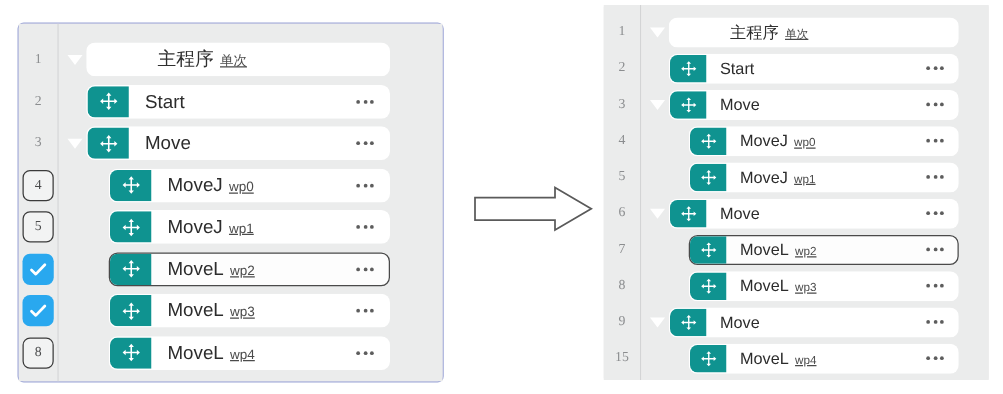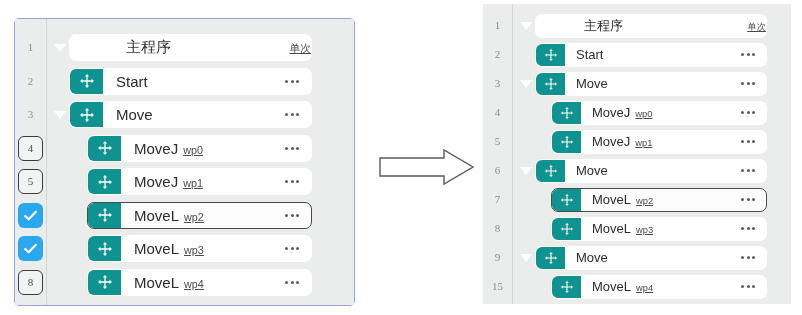--- a/index.html
+++ b/index.html
@@ -180,21 +180,21 @@
 
   .node-sub {
     color: #4b4b4b;
     font-size: 0.72em;
     text-decoration: underline;
   }
   .hdr-label {
     flex: 1 1 auto;
     display: flex;
     align-items: baseline;
-    justify-content: space-between;
+    justify-content: flex-start;
     gap: 5px;
     color: #2f2f2f;
     white-space: nowrap;
   }
   #panel-before .hdr-label { padding-left: 56px; font-size: 15px; }
   #panel-after  .hdr-label { padding-left: 48px; font-size: 13px; }
 
   .kebab {
     flex: 0 0 auto;
     display: flex;

